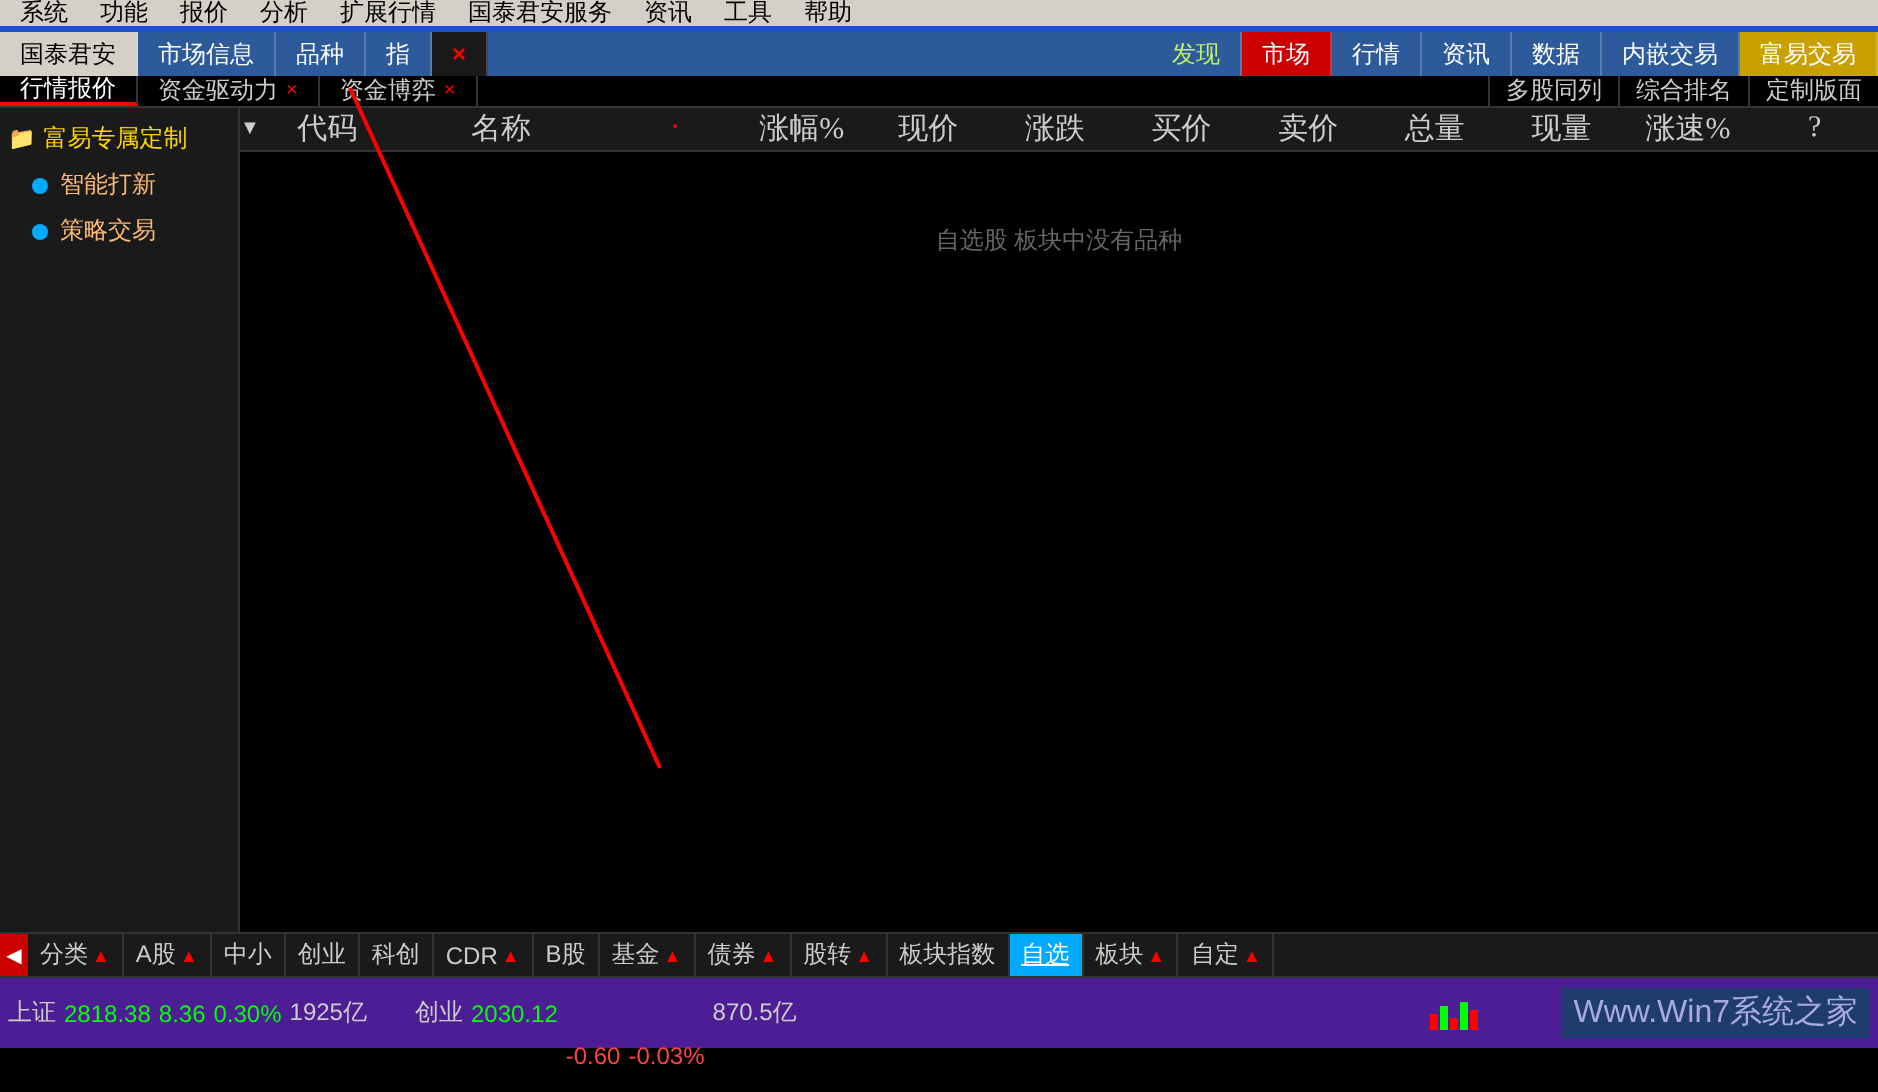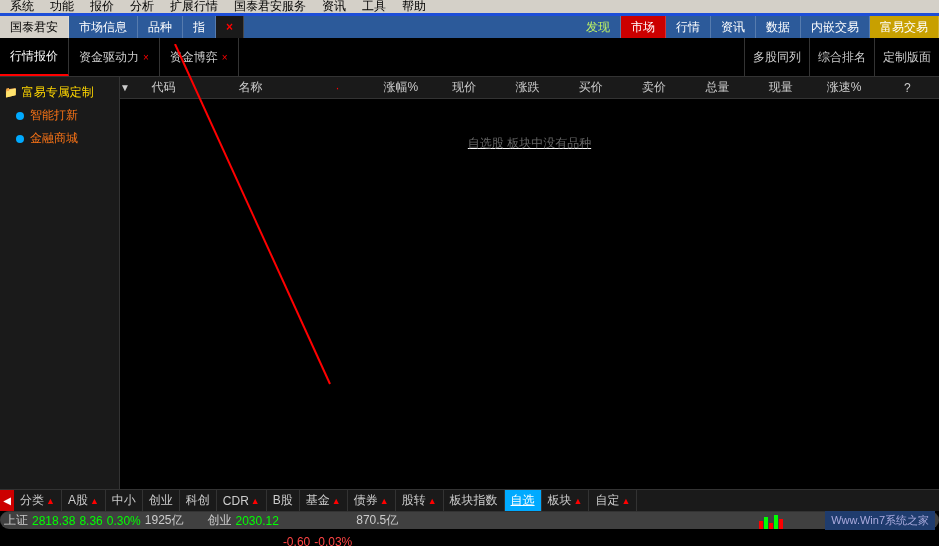--- a/index.html
+++ b/index.html
@@ -37,21 +37,21 @@
       display: flex;
       align-items: center;
       padding: 3px 4px;
       color: #ffd700;
       font-size: 12px;
       cursor: pointer;
     }
     .sidebar-header-icon { margin-right: 4px; color: #ffd700; font-size: 11px; }
     .sidebar-item {
       padding: 3px 8px 3px 16px;
-      color: #f97316;
+      color: #fdba74;
       font-size: 12px;
       cursor: pointer;
       display: flex;
       align-items: center;
     }
     .sidebar-dot {
       width: 8px;
       height: 8px;
       border-radius: 50%;
       background: #00aaff;
@@ -74,23 +74,24 @@
       display: flex;
       align-items: center;
       border-bottom: 1px solid #333;
       color: #ccc;
       font-size: 12px;
     }
     .th-sort-arrow { color: #ccc; margin-right: 2px; font-size: 10px; }
     .th-cell {
       padding: 0 8px;
       color: #ccc;
-      font-size: 12px;
+      font-size: 15px;
       flex: 1;
       text-align: center;
+      font-family: Liberation Serif, serif;
     }
     .th-cell-wide { flex: 2; }
     .th-cell-dot { color: #f00; }
 
     
     .empty-message {
       color: #666;
       font-size: 12px;
       margin: 20px auto;
       text-align: center;
@@ -127,28 +128,27 @@
       cursor: pointer;
       border-right: 1px solid #333;
       white-space: nowrap;
     }
     .btab-item.active { background: #00aaff; color: #fff; text-decoration: underline; }
     .btab-item .arrow { color: #f00; font-size: 9px; margin-left: 2px; }
     .btab-item.self-select { background: #00aaff; color: #fff; }
 
     
     .status-bar {
-      height: 18px;
-      background: #404040;
+      height: 36px;
+      background: #4c1d95;
       display: flex;
       align-items: center;
       padding: 0 4px;
       border-top: 1px solid #333;
       font-size: 12px;
-      border-radius: 11px;
     }
     .status-item { margin-right: 8px; display: flex; gap: 4px; align-items: center; }
     .status-label { color: #ccc; }
     .status-green { color: #00ff00; }
     .status-red { color: #ff4444; margin-top: 42px; }
     .status-separator { color: #555; margin: 0 4px; }
 
     
     .red-line-overlay {
       position: absolute;
@@ -191,21 +191,21 @@
       display: flex;
       align-items: center;
       border-right: 1px solid rgba(255,255,255,0.2);
     }
     .nav2-item.active-tab { background: #d4d0c8; color: #000; }
     .nav2-item.red-tab { background: #c00; color: #fff; }
     .nav2-item.market-tab { background: #c8a000; color: #fff; }
 
     
     .inner-tab-row {
-      height: 39px;
+      height: 16px;
       background: #000;
       display: flex;
       align-items: stretch;
       border-bottom: 1px solid #333;
     }
     .inner-tab-item {
       padding: 0 10px;
       color: #ccc;
       cursor: pointer;
       font-size: 12px;
@@ -301,21 +301,21 @@
         <div class="sidebar-header">
           <span class="sidebar-header-icon">📁</span>
           <span>富易专属定制</span>
         </div>
         <div class="sidebar-item">
           <div class="sidebar-dot"></div>
           <span>智能打新</span>
         </div>
         <div class="sidebar-item">
           <div class="sidebar-dot"></div>
-          <span>金融商城</span>
+          <span>策略交易</span>
         </div>
       </div>
     </div>
 
     <div class="content-area">
 
       <div class="table-header">
         <span class="th-sort-arrow">▼</span>
         <span class="th-cell">代码</span>
         <span class="th-cell th-cell-wide">名称</span>
@@ -324,21 +324,21 @@
         <span class="th-cell">现价</span>
         <span class="th-cell">涨跌</span>
         <span class="th-cell">买价</span>
         <span class="th-cell">卖价</span>
         <span class="th-cell">总量</span>
         <span class="th-cell">现量</span>
         <span class="th-cell">涨速%</span>
         <span class="th-cell">?</span>
       </div>
 
-      <div style="flex:1; display:flex; align-items:flex-start; justify-content:center; padding-top: 16px; text-decoration: underline;">
+      <div style="flex:1; display:flex; align-items:flex-start; justify-content:center; padding-top: 16px;">
         <span class="empty-message">自选股 板块中没有品种</span>
       </div>
     </div>
   </div>
 
   <div class="bottom-tab-bar">
     <div class="bottom-arrow">◀</div>
     <div class="btab-item">
       <span>分类</span>
       <span class="arrow">▲</span>
@@ -415,17 +415,17 @@
     <div style="margin-left:auto; display:flex; align-items:center; gap:4px;">
 
       <svg width="30" height="16">
         <rect x="0" y="8" width="4" height="8" fill="#f00"></rect>
         <rect x="5" y="4" width="4" height="12" fill="#0f0"></rect>
         <rect x="10" y="10" width="4" height="6" fill="#f00"></rect>
         <rect x="15" y="2" width="4" height="14" fill="#0f0"></rect>
         <rect x="20" y="6" width="4" height="10" fill="#f00"></rect>
       </svg>
 
-      <div style="background:#1f3c6e; padding:2px 6px; color:#aad; font-size:11px;margin-left:32px;">Www.Win7系统之家</div>
+      <div style="background:#1f3c6e; padding:2px 6px; color:#aad; font-size:16px;margin-left:32px;">Www.Win7系统之家</div>
     </div>
   </div>
 
 </div>
 
 </body></html>

